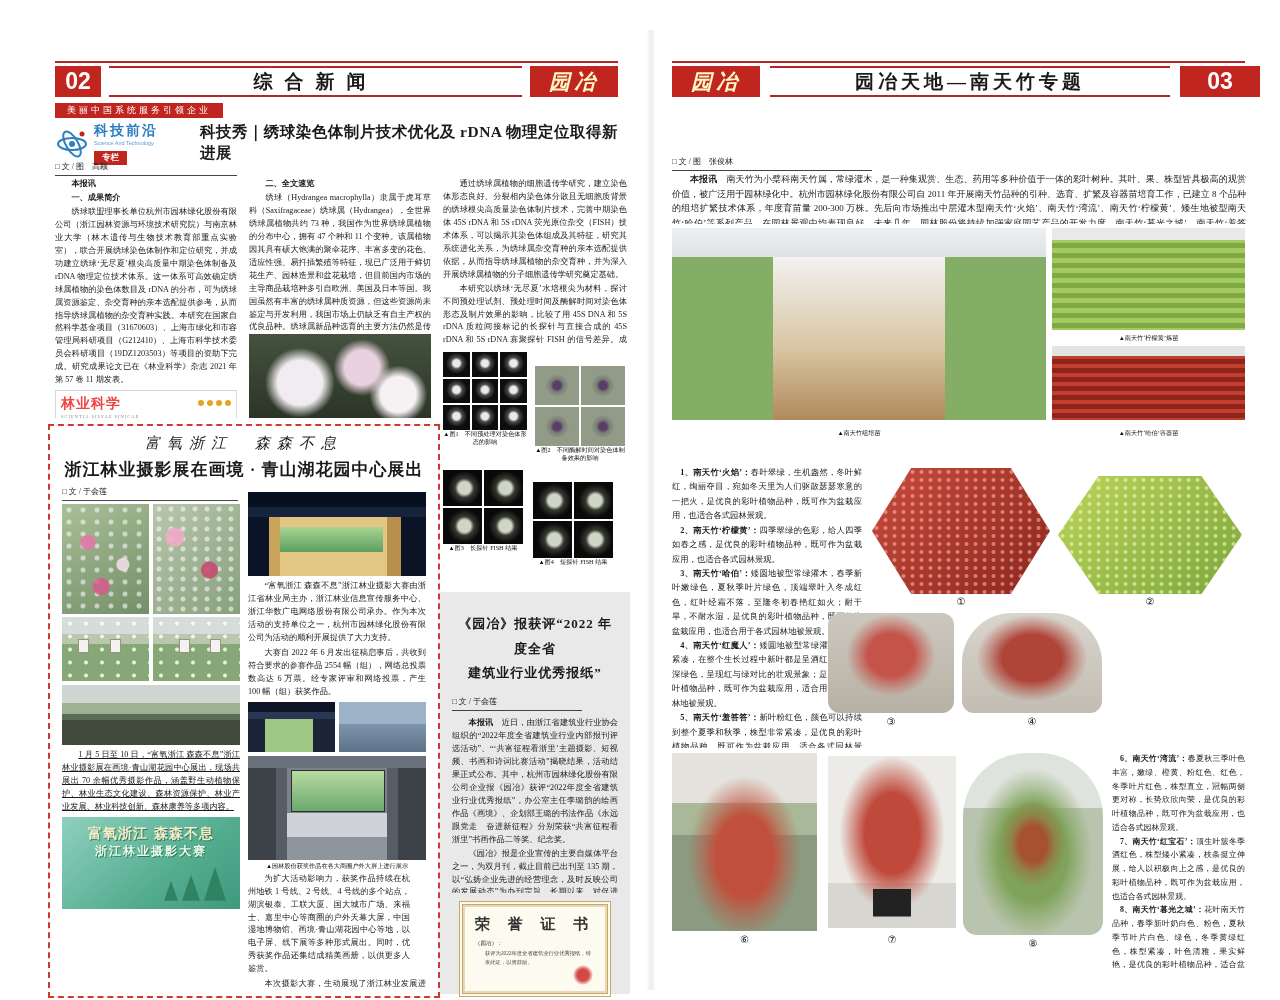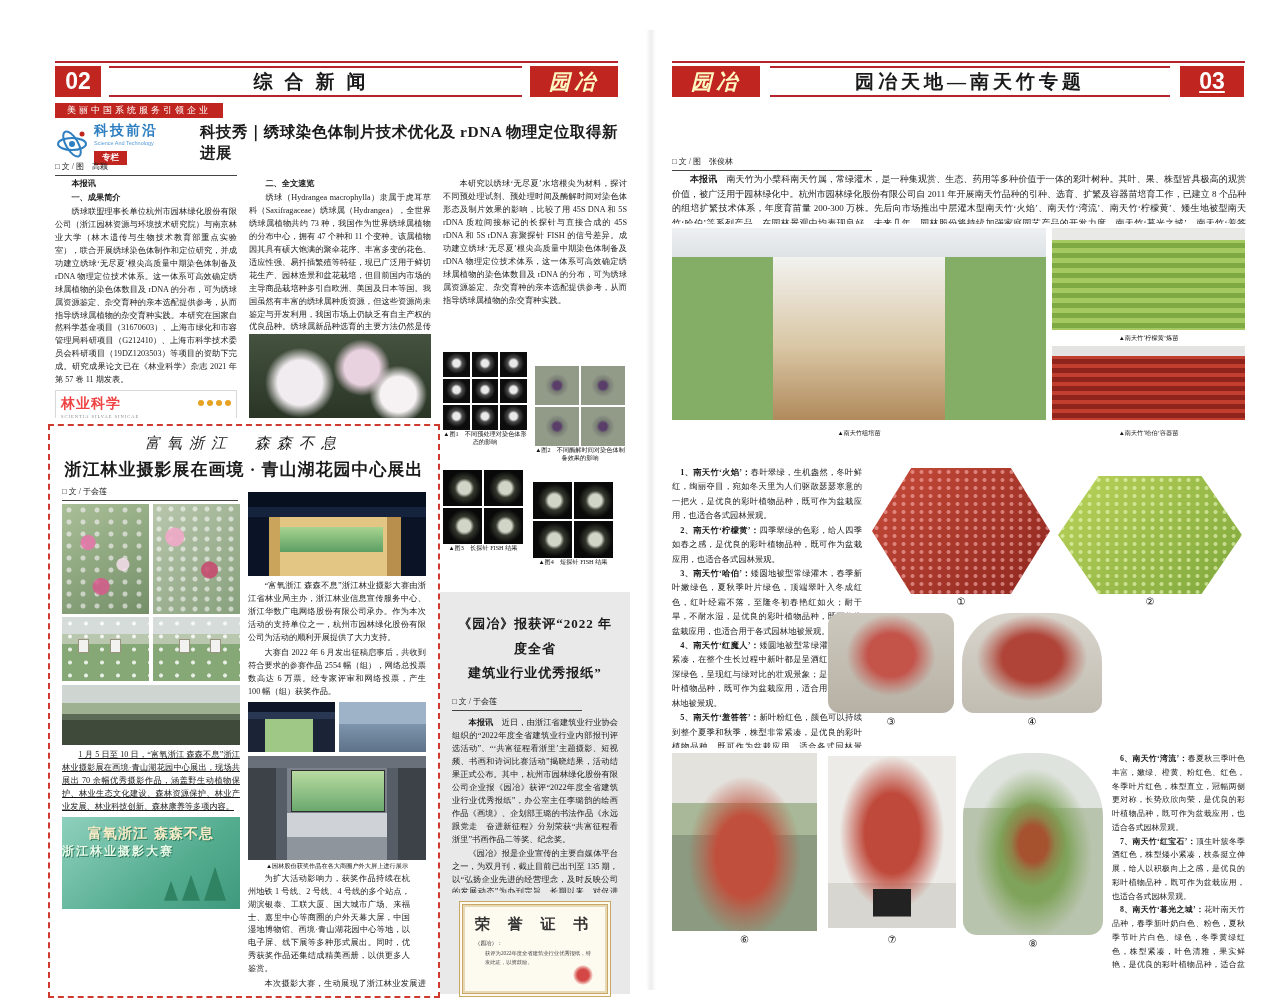--- a/index.html
+++ b/index.html
@@ -58,21 +58,21 @@
            linear-gradient(#0a1426,#060b16);}
   .ph-mall .screen{position:absolute;left:18%;top:42%;width:58%;height:30%;
            background:linear-gradient(#a8d490,#5c9e63);}
   .ph-exhib{background:radial-gradient(circle,rgba(255,255,255,.8) 0 1.5px,transparent 2.5px),
             linear-gradient(#d6dcda 0 26%,#b9c7ae 26% 42%,#86a876 42%);background-size:16px 13px,100% 100%;}
   .ph-exhib .easel{position:absolute;width:9px;height:12px;background:#f2f2f0;border:1px solid #9a937f;top:34%;}
   .ph-wide{background:linear-gradient(#cfd6d2 0 30%,#9eb190 30% 48%,#5c6b55 48% 58%,#3f4a3b 58%);}
   .ph-poster{background:linear-gradient(140deg,#8fd0bd,#55ad90 60%,#3f997c);}
   .ph-poster .l1{font:bold 14px "DejaVu Sans",sans-serif;color:#f7ecc7;text-align:center;margin-top:8px;
                  letter-spacing:1px;text-shadow:1px 1px 0 #2c7a5e;}
-  .ph-poster .l2{font:bold 12px "DejaVu Sans",sans-serif;color:#eafae9;text-align:left;letter-spacing:2px;
+  .ph-poster .l2{font:bold 12px "DejaVu Sans",sans-serif;color:#eafae9;text-align:center;letter-spacing:2px;
                  text-shadow:1px 1px 0 #2c7a5e;}
   .tree{position:absolute;bottom:8px;background:#2f8363;clip-path:polygon(50% 0,100% 100%,0 100%);}
   .ph-hyd{background:radial-gradient(circle at 28% 58%,#f1ecef 0 16%,transparent 25%),
           radial-gradient(circle at 62% 40%,#e9d2df 0 14%,transparent 23%),
           radial-gradient(circle at 82% 72%,#f6f1f3 0 11%,transparent 18%),
           linear-gradient(#45523f,#2a3526);}
   .ph-screen1{background:linear-gradient(#0d1526 0 20%,#2a3752 20% 35%,transparent 35%),
               linear-gradient(90deg,#1a2436 0 20%,#9fc887 20% 75%,#1a2436 75%),linear-gradient(#16203a,#0b1220);}
   .ph-screen2{background:linear-gradient(#9fb3c8 0 45%,#7e94ad 45%,#5d7288),
               linear-gradient(90deg,transparent 0 30%,#8cc077 30% 72%,transparent 72%);}
@@ -170,20 +170,21 @@
   </div>
 
   <div class="abs bt clamp" style="left:249px;top:178px;width:182px;height:240px;display:flex;flex-direction:column;">
     <p class="hd" style="text-indent:2em;">二、全文速览</p>
     <p style="flex:1;overflow:hidden;">绣球（Hydrangea macrophylla）隶属于虎耳草科（Saxifragaceae）绣球属（Hydrangea），全世界绣球属植物共约 73 种，我国作为世界绣球属植物的分布中心，拥有 47 个种和 11 个变种。该属植物因其具有硕大饱满的聚伞花序、丰富多变的花色、适应性强、易扦插繁殖等特征，现已广泛用于鲜切花生产、园林造景和盆花栽培，但目前国内市场的主导商品栽培种多引自欧洲、美国及日本等国。我国虽然有丰富的绣球属种质资源，但这些资源尚未鉴定与开发利用，我国市场上仍缺乏有自主产权的优良品种。绣球属新品种选育的主要方法仍然是传统的杂交育种，但其杂交技术复杂、种子微小、种子的收集及播种比较困难，加之对绣球属植物的分类、系统进化及远缘杂交技术等基础研究工作开展较少，现有成果难以对育种实践起到辅助作用，因此导致我国的绣球属育种严重落后于欧美等发达国家。</p>
     <div class="ph ph-hyd" style="position:relative;width:100%;height:84px;flex:none;"></div>
   </div>
 
   <div class="abs bt" style="left:443px;top:178px;width:184px;height:396px;">
     <div class="clamp" style="height:168px;">
+      <p>通过绣球属植物的细胞遗传学研究，建立染色体形态良好、分裂相内染色体分散且无细胞质背景的绣球根尖高质量染色体制片技术，完善中期染色体 45S rDNA 和 5S rDNA 荧光原位杂交（FISH）技术体系，可以揭示其染色体组成及其特征，研究其系统进化关系，为绣球属杂交育种的亲本选配提供依据，从而指导绣球属植物的杂交育种，并为深入开展绣球属植物的分子细胞遗传学研究奠定基础。</p>
       <p>本研究以绣球‘无尽夏’水培根尖为材料，探讨不同预处理试剂、预处理时间及酶解时间对染色体形态及制片效果的影响，比较了用 45S DNA 和 5S rDNA 质粒间接标记的长探针与直接合成的 45S rDNA 和 5S rDNA 寡聚探针 FISH 的信号差异。成功建立绣球‘无尽夏’根尖高质量中期染色体制备及 rDNA 物理定位技术体系，这一体系可高效确定绣球属植物的染色体数目及 rDNA 的分布，可为绣球属资源鉴定、杂交育种的亲本选配提供参考，从而指导绣球属植物的杂交育种实践。</p>
     </div>
     <div style="display:flex;gap:8px;margin-top:6px;">
       <div style="width:84px;">
         <div class="grid g3" style="height:78px;">
           <div class="cdark"></div>
             <div class="cdark"></div>
             <div class="cdark"></div>
             <div class="cdark"></div>
             <div class="cdark"></div>
@@ -294,21 +295,21 @@
         <div class="seal"></div>
       </div>
     </div>
   </div>
 
   <div class="fold"></div>
 
   <div class="rule" style="left:672px;top:61px;width:573px;"></div>
   <div class="mast" style="left:672px;top:66px;width:88px;height:31px;">园冶</div>
   <div class="secbox" style="left:770px;top:66px;width:400px;height:27px;letter-spacing:4px;">园冶天地—南天竹专题</div>
-  <div class="pagenum" style="left:1180px;top:66px;width:64px;height:31px;text-decoration:underline;">03</div>
+  <div class="pagenum" style="left:1180px;top:66px;width:80px;height:31px;">03</div>
 
   <div class="byline" style="left:672px;top:156px;width:200px;">□ 文 / 图　张俊林</div>
 
   <div class="abs clamp" style="left:672px;top:172px;width:574px;height:52px;">
     <p class="introp"><b>本报讯</b>　<span>南天竹为小檗科南天竹属，常绿灌木，是一种集观赏、生态、药用等多种价值于一体的彩叶树种。其叶、果、株型皆具极高的观赏价值，被广泛用于园林绿化中。杭州市园林绿化股份有限公司自 2011 年开展南天竹品种的引种、选育、扩繁及容器苗培育工作，已建立 8 个品种的组培扩繁技术体系，年度育苗量 200-300 万株。先后向市场推出中层灌木型南天竹‘火焰’、南天竹‘湾流’、南天竹‘柠檬黄’、矮生地被型南天竹‘哈伯’等系列产品，在园林景观中均表现良好。未来几年，园林股份将持续加强家庭园艺产品的开发力度，南天竹‘暮光之城’、南天竹‘羞答答’等系列产品陆续推向市场，让更多色彩缤纷的南天竹品种走进千家万户，扮靓美丽中国。</span></p>
   </div>
 
   <div class="ph ph-green-house" style="left:672px;top:228px;width:374px;height:192px;"></div>
   <div class="abs cap" style="left:672px;top:429px;width:374px;">▲南天竹组培苗</div>
   <div class="ph ph-seedgreen" style="left:1052px;top:228px;width:193px;height:102px;"></div>

